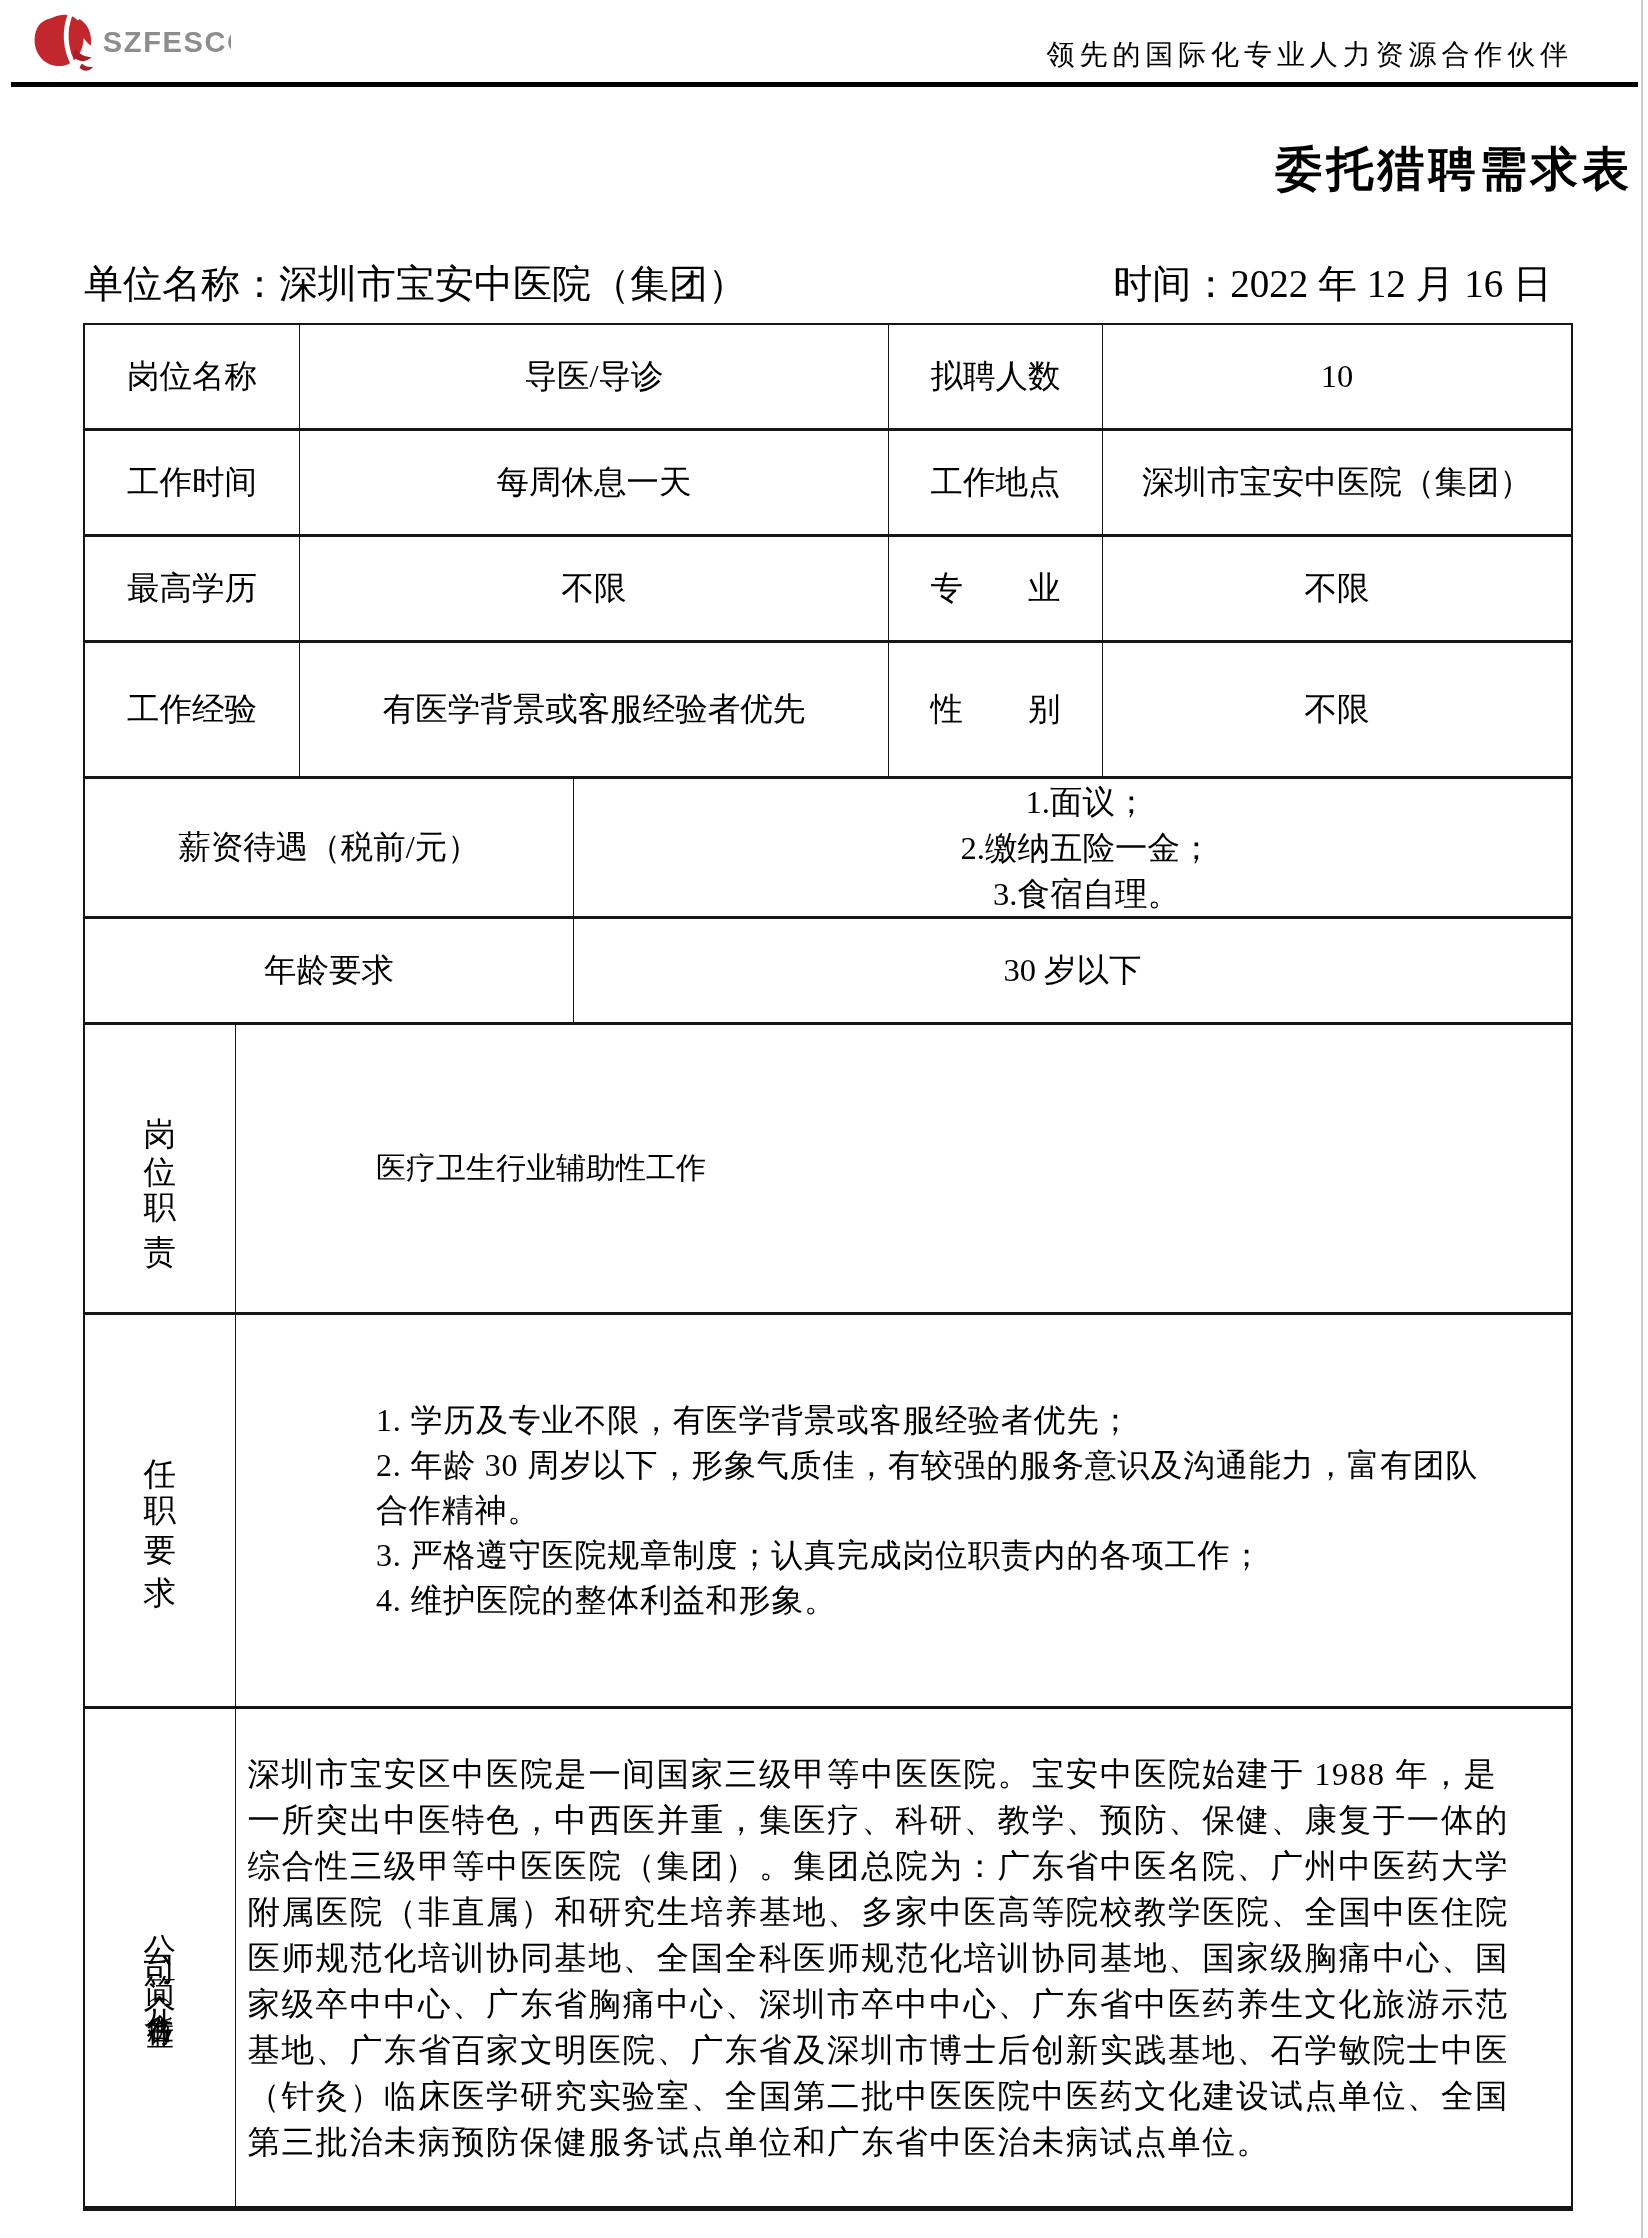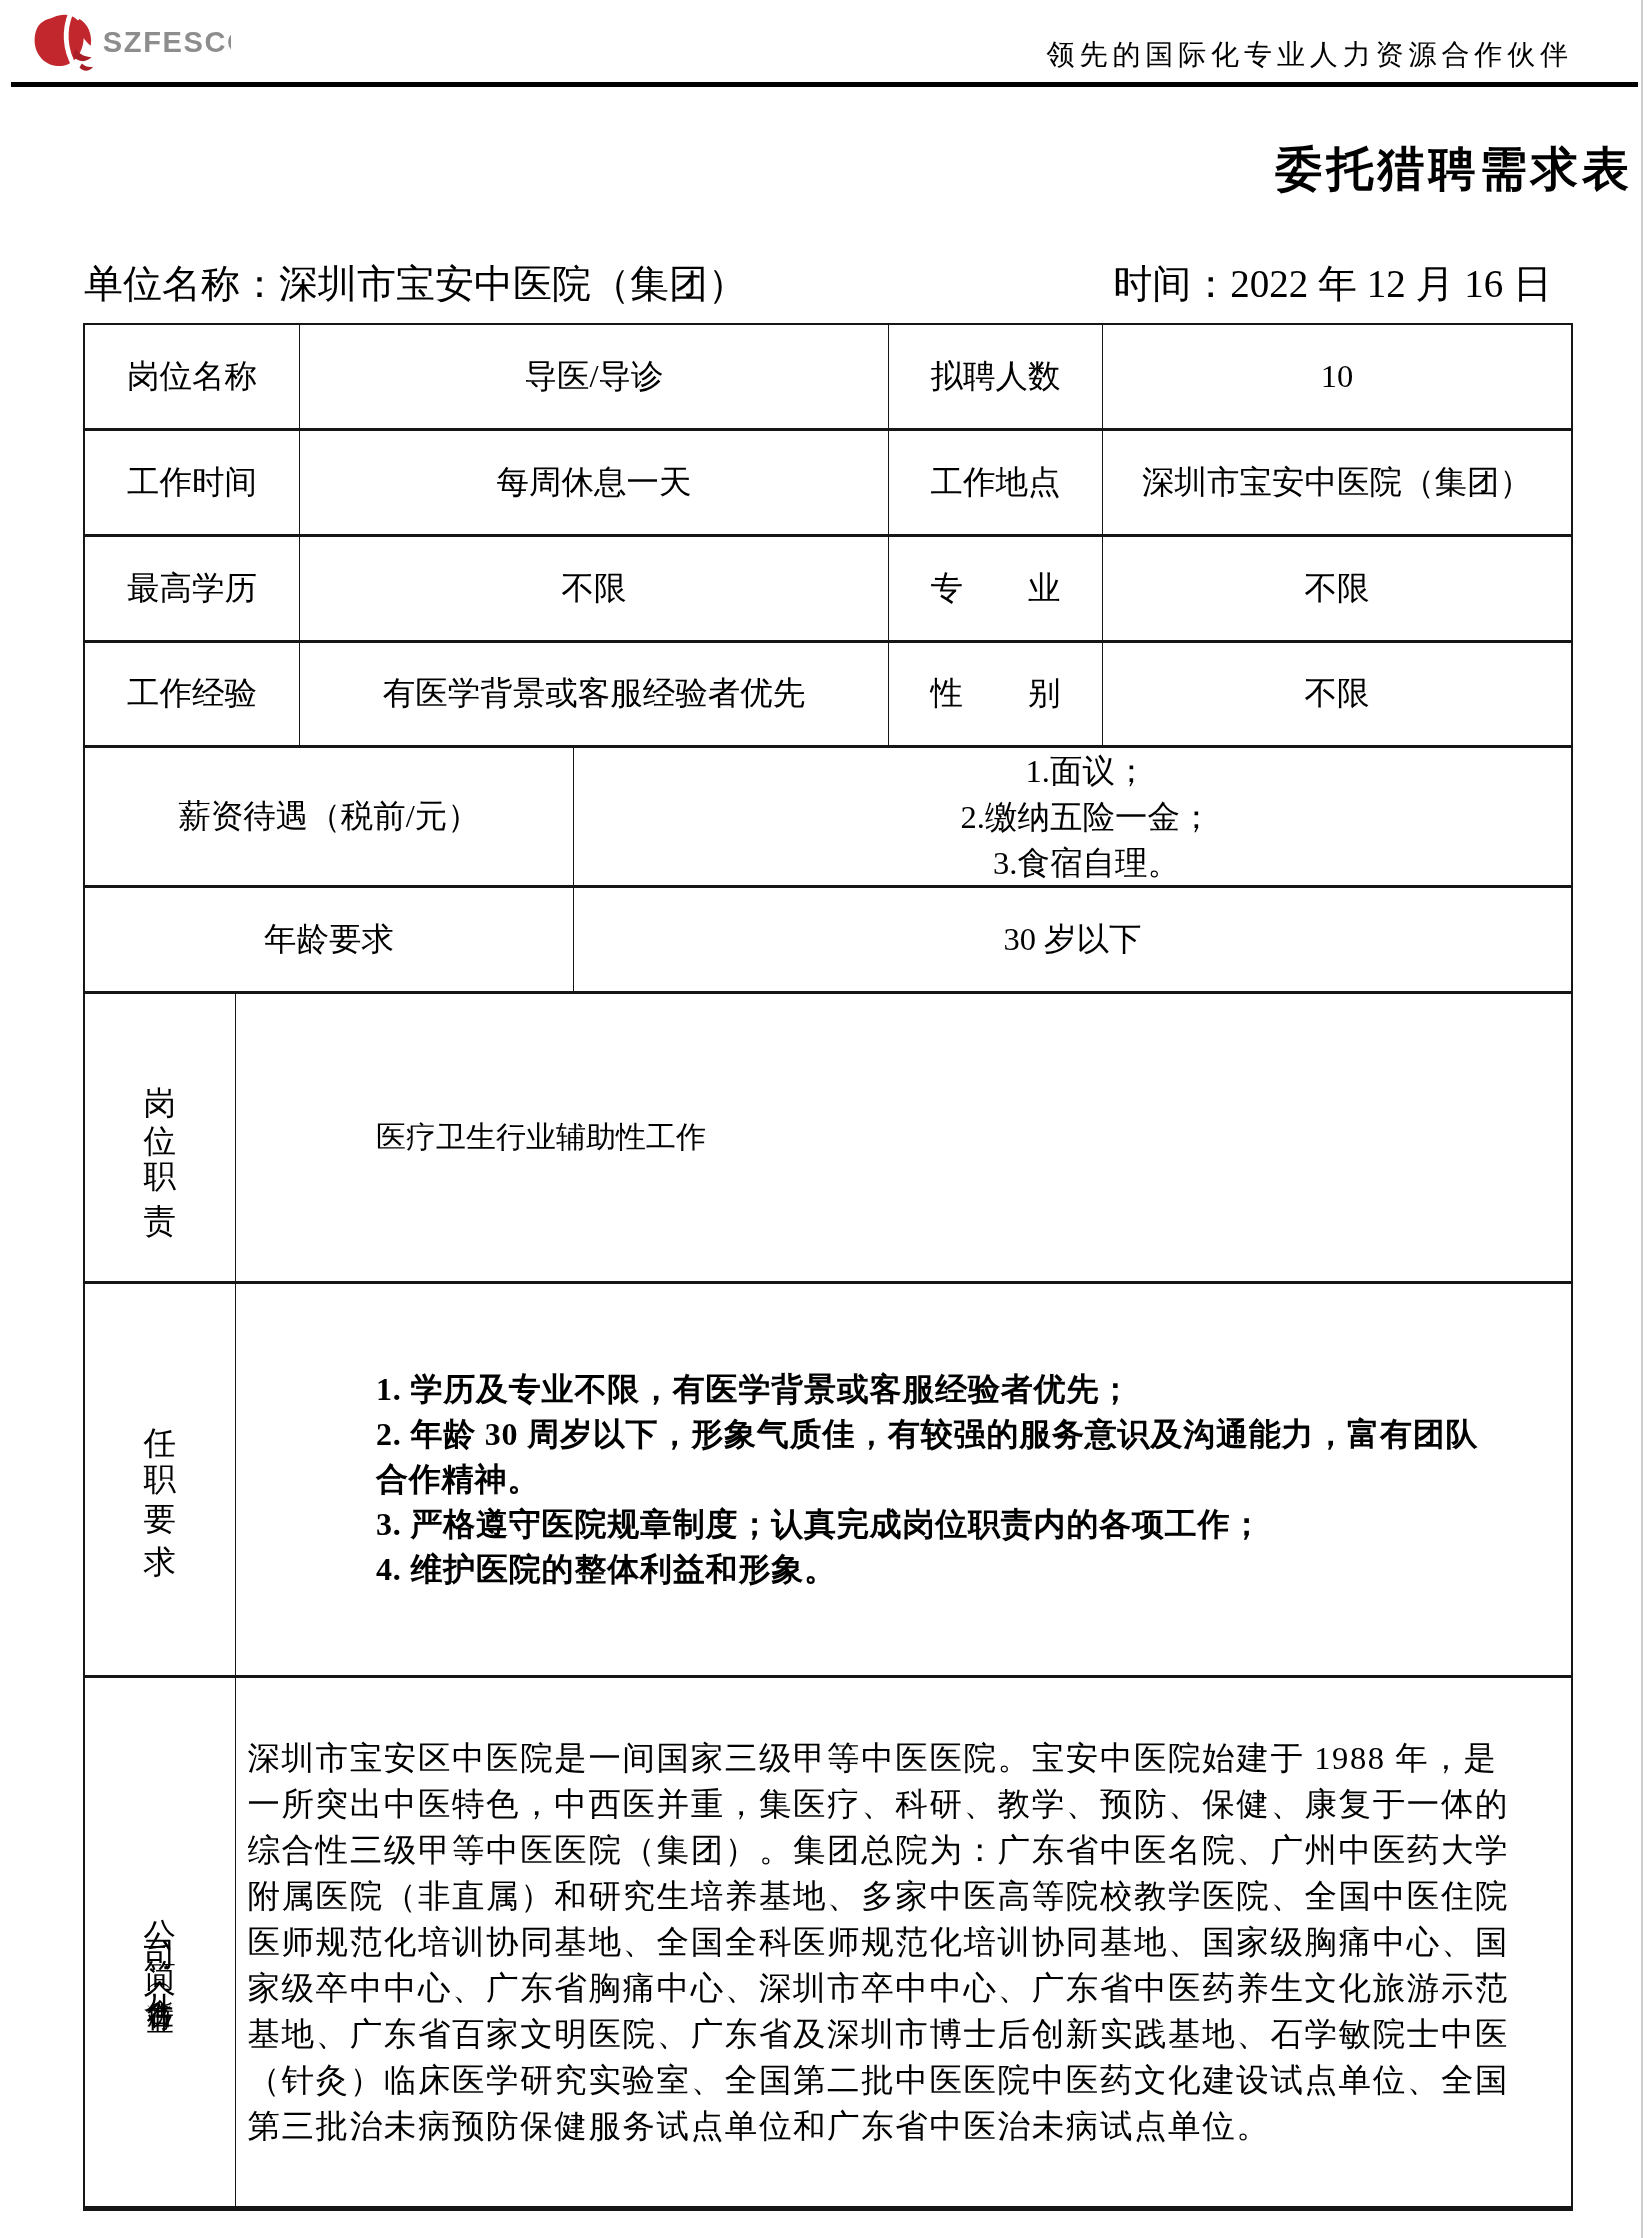--- a/index.html
+++ b/index.html
@@ -20,33 +20,33 @@
               display:flex; justify-content:space-between; font-size:39px; }
   
   .grid { position:absolute; left:83px; top:323px; width:1490px; height:1888px;
           box-sizing:border-box; border:2.4px solid #161616; border-bottom-width:5.7px;
           display:flex; flex-direction:column; }
   .tr { display:flex; box-sizing:border-box; flex:0 0 auto; }
   .tr + .tr { border-top:3.2px solid #161616; }
   .td { box-sizing:border-box; display:flex; align-items:center; justify-content:center;
         font-size:32.5px; overflow:hidden; }
   .td + .td { border-left:1.6px solid #161616; }
-  .h127{height:103px} .h131{height:106px} .h129{height:105px} .h172{height:140px}
+  .h127{height:103px} .h131{height:106px} .h129{height:136px} .h172{height:140px}
   .h130{height:106px} .h357{height:290px} .h485{height:394px} .rlast{flex:1 1 auto}
   .wA1{width:214px} .wA2{width:589px} .wA3{width:214px} .wA4{flex:1}
   .wB1{width:488px} .wB2{flex:1}
   .wC1{width:150px} .wC2{flex:1}
   .center-lines { flex-direction:column; justify-content:center; line-height:46px; text-align:center;padding-left:28px; }
   .vlabel { writing-mode:vertical-lr; text-orientation:mixed; font-size:32.5px; letter-spacing:39px; line-height:1; }
   .vwrap { writing-mode:vertical-lr; text-orientation:mixed; line-height:1; }
   .vmain { font-size:32.5px; letter-spacing:20.3px; }
   .vsub  { font-size:27px; letter-spacing:2.4px; }
   .duty-value { justify-content:flex-start; padding-left:140px; font-size:30px; }
   .req-value { flex-direction:column; align-items:flex-start; justify-content:center;
-               padding-left:140px; font-size:32px; line-height:45px; letter-spacing:0.8px;font-weight:bold; }
+               padding-left:140px; font-size:32px; line-height:45px; letter-spacing:0.8px; }
   .company-value { flex-direction:column; align-items:flex-start; justify-content:center;
                    padding-left:11.4px; padding-right:6.5px; font-size:32.5px; line-height:46px;
                    letter-spacing:1.6px; }
   .scan-edge { position:absolute; right:5.7px; top:0; bottom:0; width:2.4px; background:#cccccc; }
 </style>
 </head>
 <body>
 
 <div class="page">
 

